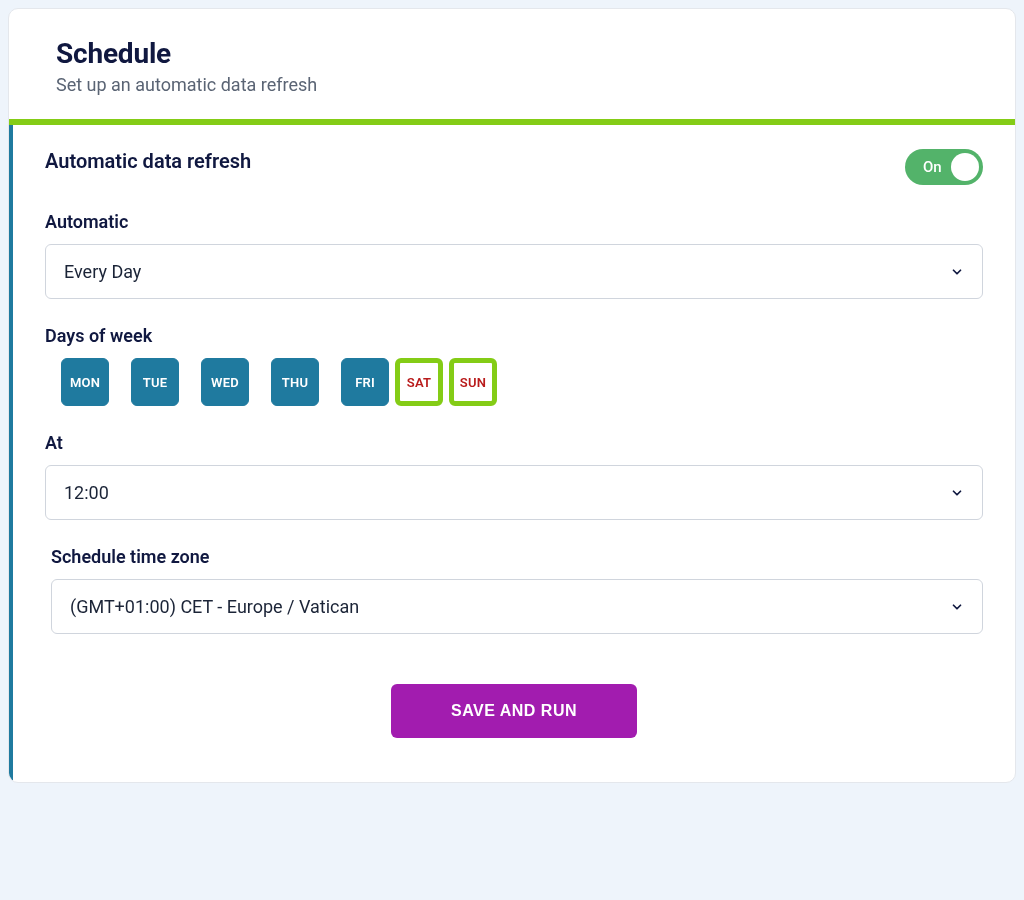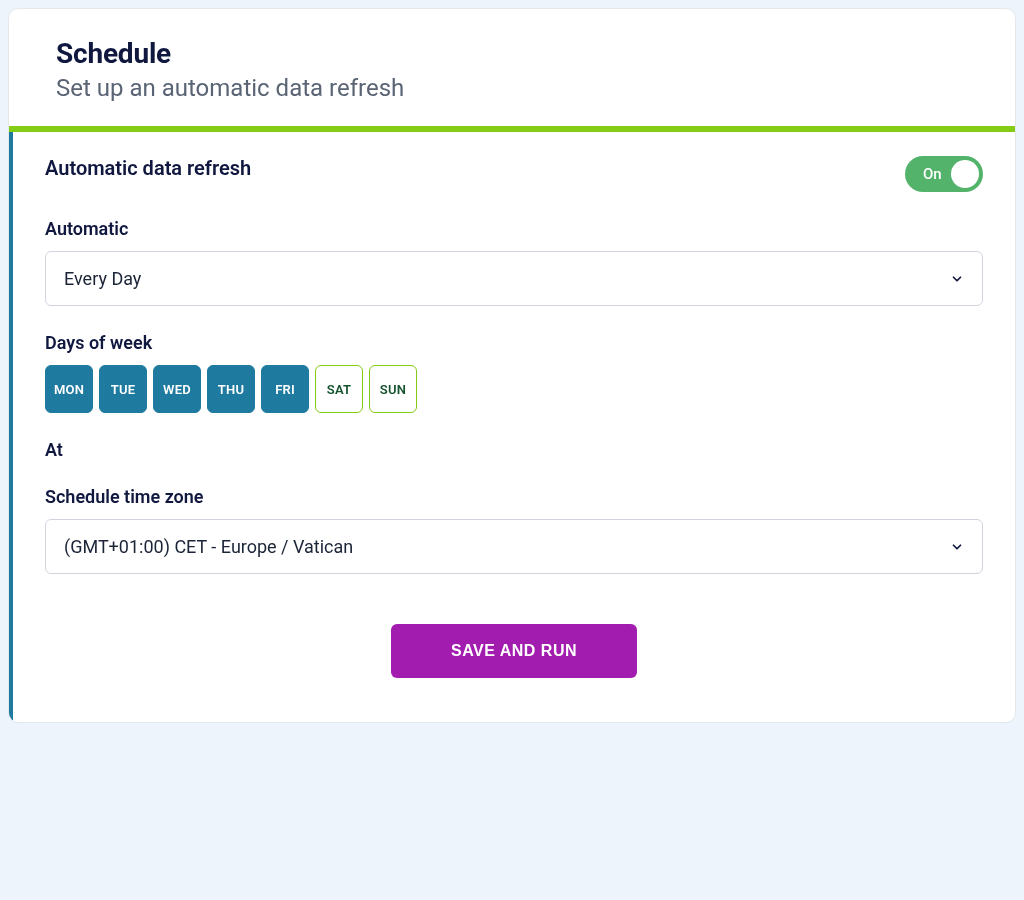--- a/index.html
+++ b/index.html
@@ -25,21 +25,21 @@
       border-bottom: 6px solid #84cc16;
     }
     .card-title {
       font-size: 28px;
       font-weight: 700;
       color: #101840;
       margin-bottom: 4px;
       letter-spacing: -0.2px;
     }
     .card-subtitle {
-      font-size: 24px;
+      font-size: 18px;
       color: #5a6474;
       font-weight: 400;
     }
     .card-body {
       padding: 24px 32px 44px 32px;
       border-left: 4px solid #1f7a9f;
     }
     .toggle-row {
       display: flex;
       justify-content: space-between;
@@ -121,25 +121,26 @@
       justify-content: center;
       font-weight: 600;
       font-size: 13px;
       letter-spacing: 0.2px;
       cursor: pointer;
     }
     .day.selected {
       background: #1f7a9f;
       color: #ffffff;
       border: 1px solid #1f7a9f;
+      margin-left: 16px;
     }
     .day.unselected {
       background: #ffffff;
-      color: #14532d;
-      border: 1px solid #84cc16;
+      color: #b91c1c;
+      border: 5px solid #84cc16;
     }
     .action-row {
       display: flex;
       justify-content: center;
       margin-top: 50px;
     }
     .primary-button {
       background: #a21caf;
       color: #ffffff;
       border: none;
@@ -191,23 +192,31 @@
           <div class="day selected">WED</div>
           <div class="day selected">THU</div>
           <div class="day selected">FRI</div>
           <div class="day unselected">SAT</div>
           <div class="day unselected">SUN</div>
         </div>
     </div>
 
     <div class="field">
       <div class="field-label">At</div>
-    </div>
-
-    <div class="field" style="margin-bottom:0;">
+      <div class="select">
+        <span>12:00</span>
+        <span class="chevron">
+          <svg viewBox="0 0 24 24" width="14" height="14">
+              <path d="M6 9l6 6 6-6" fill="none" stroke="#101840" stroke-width="3" stroke-linecap="round" stroke-linejoin="round"></path>
+            </svg>
+        </span>
+      </div>
+    </div>
+
+    <div class="field" style="margin-bottom:0;margin-left:6px;">
       <div class="field-label">Schedule time zone</div>
       <div class="select">
         <span>(GMT+01:00) CET - Europe / Vatican</span>
         <span class="chevron">
           <svg viewBox="0 0 24 24" width="14" height="14">
               <path d="M6 9l6 6 6-6" fill="none" stroke="#101840" stroke-width="3" stroke-linecap="round" stroke-linejoin="round"></path>
             </svg>
         </span>
       </div>
     </div>

